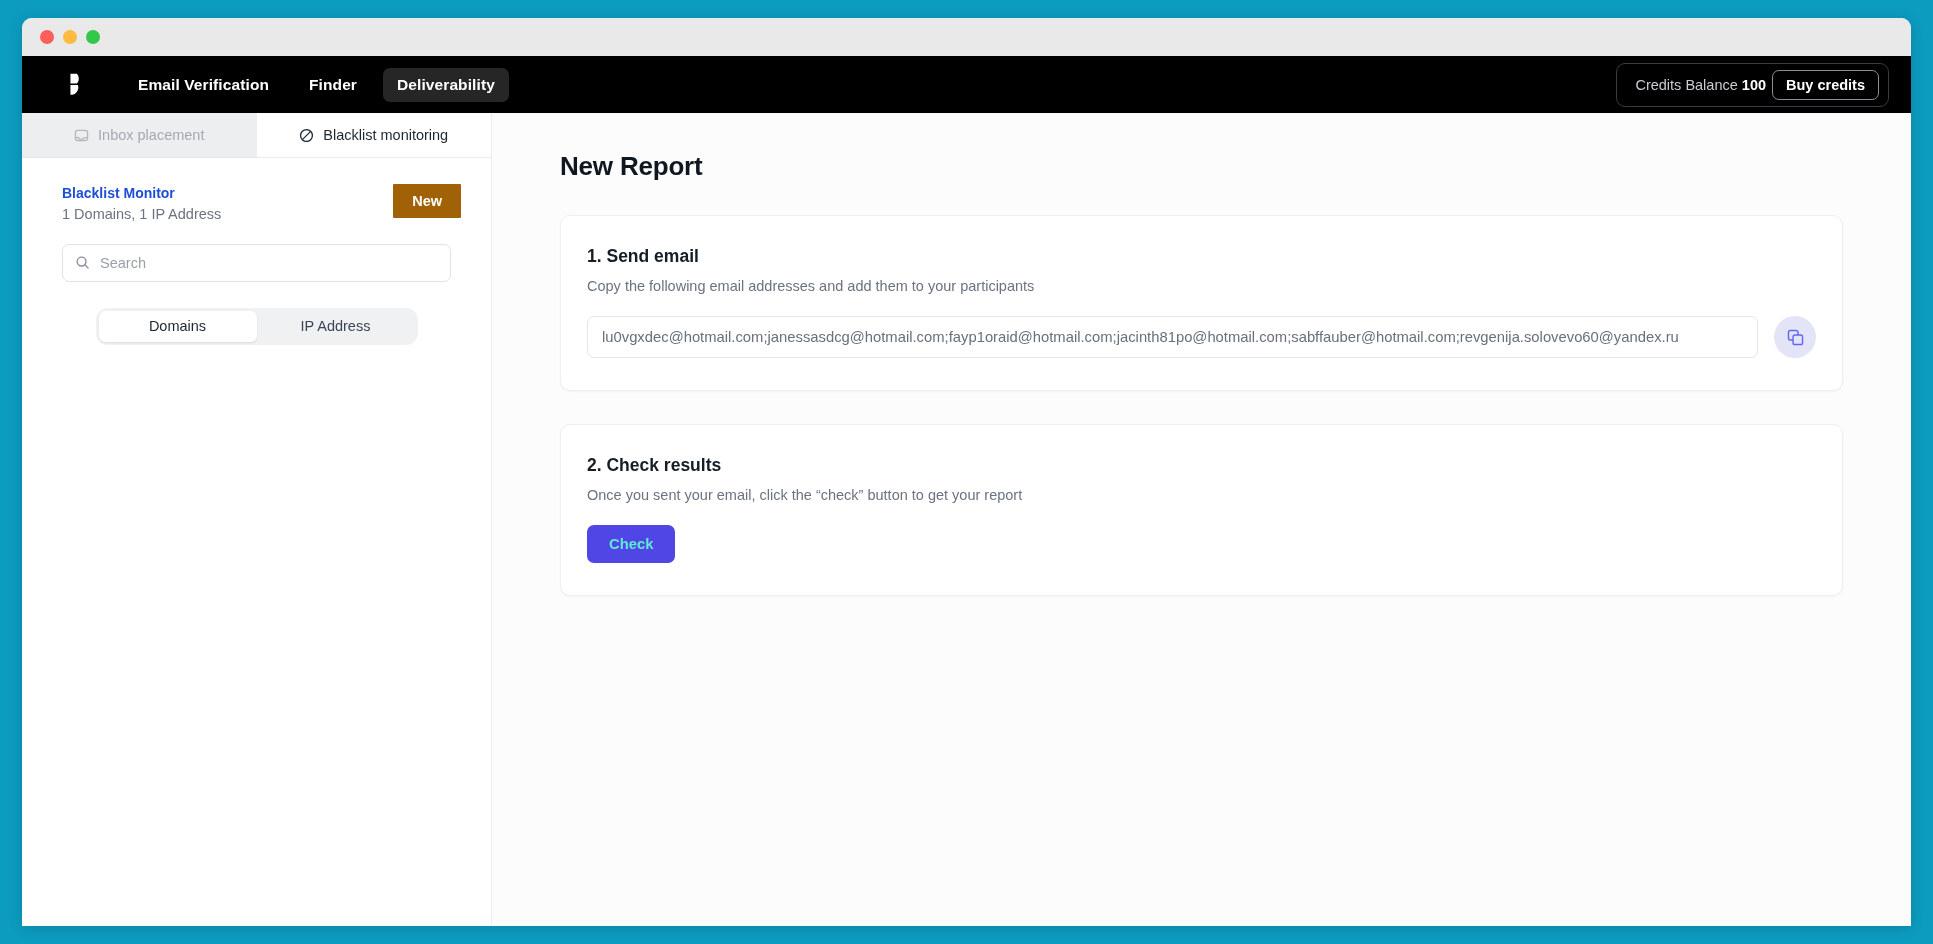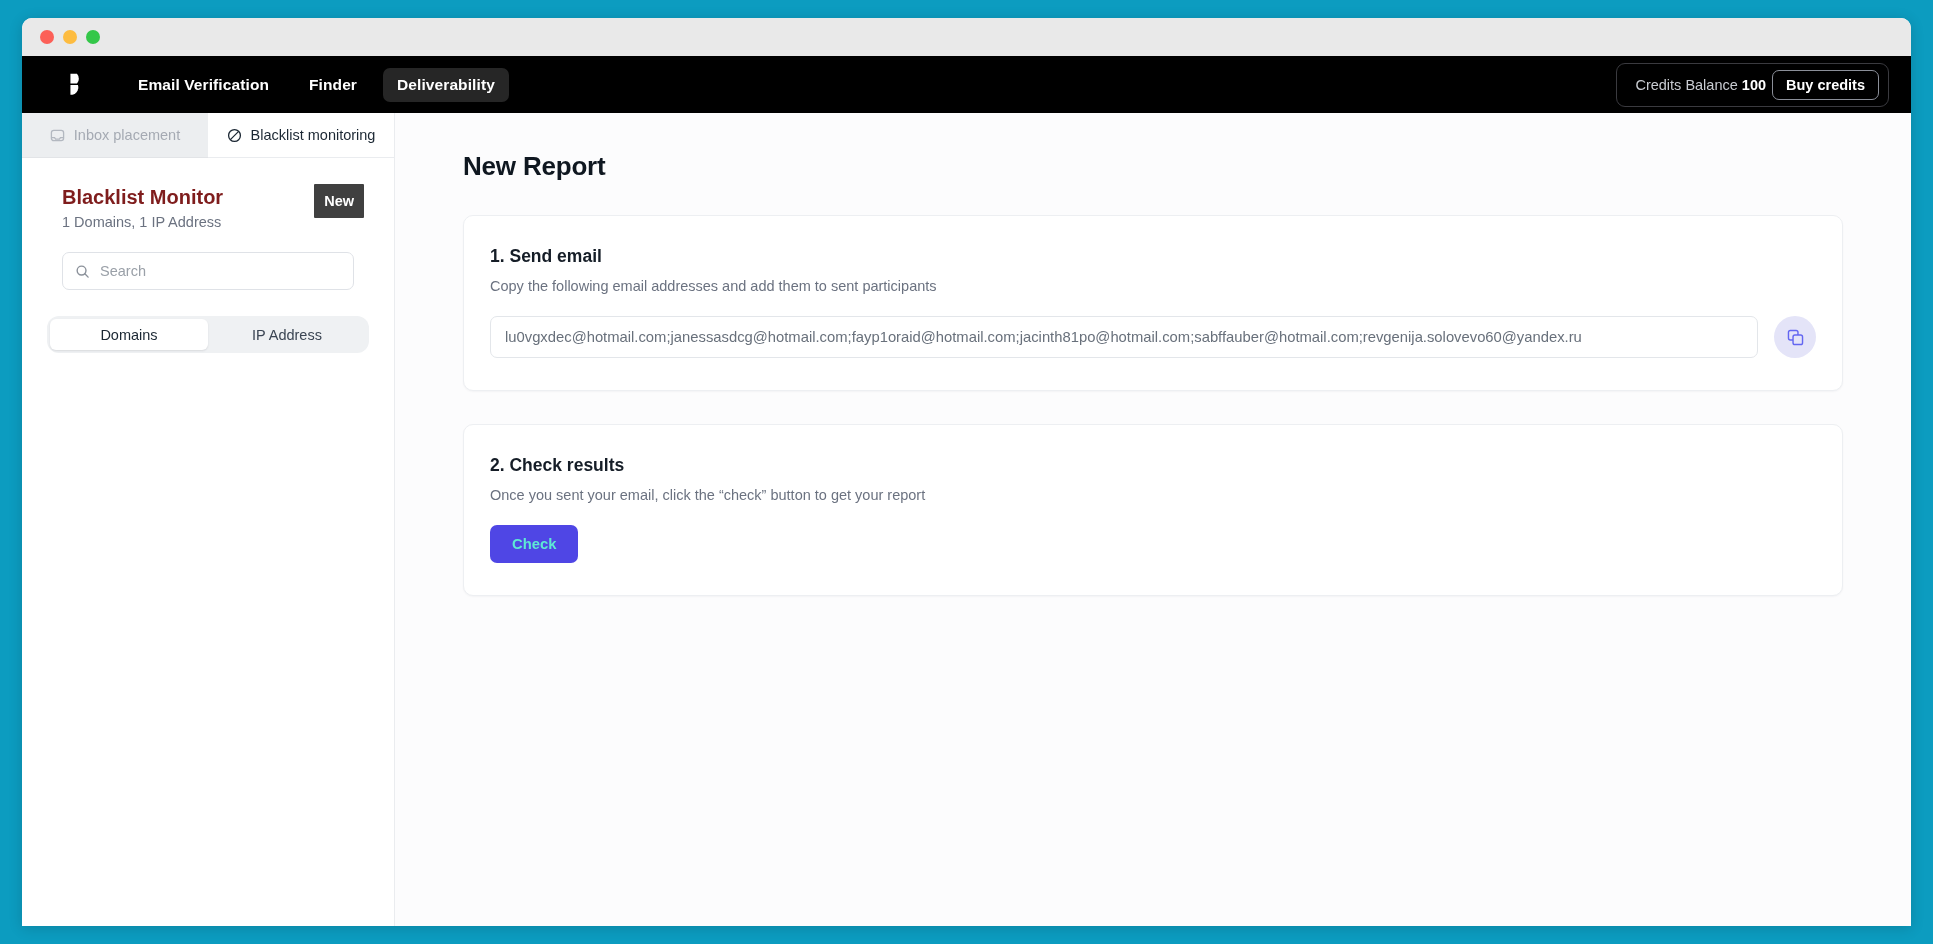--- a/index.html
+++ b/index.html
@@ -98,21 +98,21 @@
     padding: 6px 13px;
     cursor: pointer;
     white-space: nowrap;
   }
 
   
   .body-split { display: flex; height: calc(908px - 38px - 57px); background:#fff; }
 
   
   .sidebar {
-    width: 373px;
+    width: 470px;
     flex: none;
     border-right: 1px solid #eaecef;
     display: flex;
     flex-direction: column;
     background: #ffffff;
   }
   .subtabs { display: flex; height: 45px; flex: none; }
   .subtab {
     flex: 1;
     display: flex;
@@ -126,31 +126,31 @@
   .subtab.disabled { background: #eceef0; color: #a5aab3; border-bottom-color:#e2e4e7; }
   .subtab.active { background: #ffffff; color: #1b2733; }
   .subtab svg { display: block; flex: none; }
 
   .sb-head {
     padding: 26px 30px 0 40px;
     display: flex;
     align-items: flex-start;
   }
   .sb-titles { flex: 1; }
-  .sb-title { font-size: 20px; font-weight: 700; color: #7f1d1d; line-height: 1.35; }
+  .sb-title { font-size: 14px; font-weight: 700; color: #1d4ed8; line-height: 1.35; }
   .sb-sub { font-size: 14.5px; color: #6b7280; margin-top: 3px; }
   .new-btn {
-    background: #404040;
+    background: #a16207;
     color: #ffffff;
     border: none;
     font-family: inherit;
     font-size: 14.5px;
     font-weight: 700;
     border-radius: 1px;
-    padding: 9px 10px;
+    padding: 9px 19px;
     cursor: pointer;
   }
 
   .search-wrap {
     margin: 22px 40px 0 40px;
     height: 38px;
     border: 1px solid #dfe2e7;
     border-radius: 7px;
     display: flex;
     align-items: center;
@@ -338,21 +338,21 @@
 
       <div></div>
     </div>
 
     <div class="main">
 
       <div class="page-title">New Report</div>
 
       <div class="card">
         <div class="card-title">1. Send email</div>
-        <div class="card-sub">Copy the following email addresses and add them to sent participants</div>
+        <div class="card-sub">Copy the following email addresses and add them to your participants</div>
         <div class="email-row">
           <input class="email-field" type="text" value="lu0vgxdec@hotmail.com;janessasdcg@hotmail.com;fayp1oraid@hotmail.com;jacinth81po@hotmail.com;sabffauber@hotmail.com;revgenija.solovevo60@yandex.ru" style="">
           <button class="copy-btn">
             <svg width="19" height="19" viewBox="0 0 20 20">
               <rect x="2.6" y="2.6" width="10" height="10" rx="2" fill="none" stroke="#6366f1" stroke-width="1.5"></rect>
               <rect x="7.4" y="7.4" width="10" height="10" rx="2" fill="#e4e4f8" stroke="#6366f1" stroke-width="1.5"></rect>
             </svg>
           </button>
         </div>
       </div>

